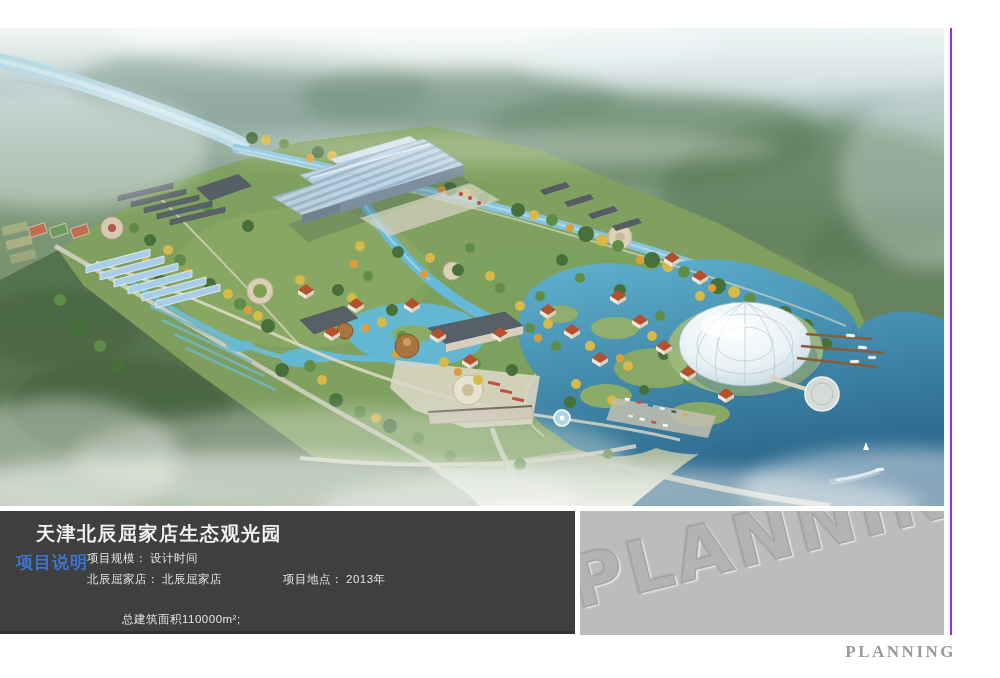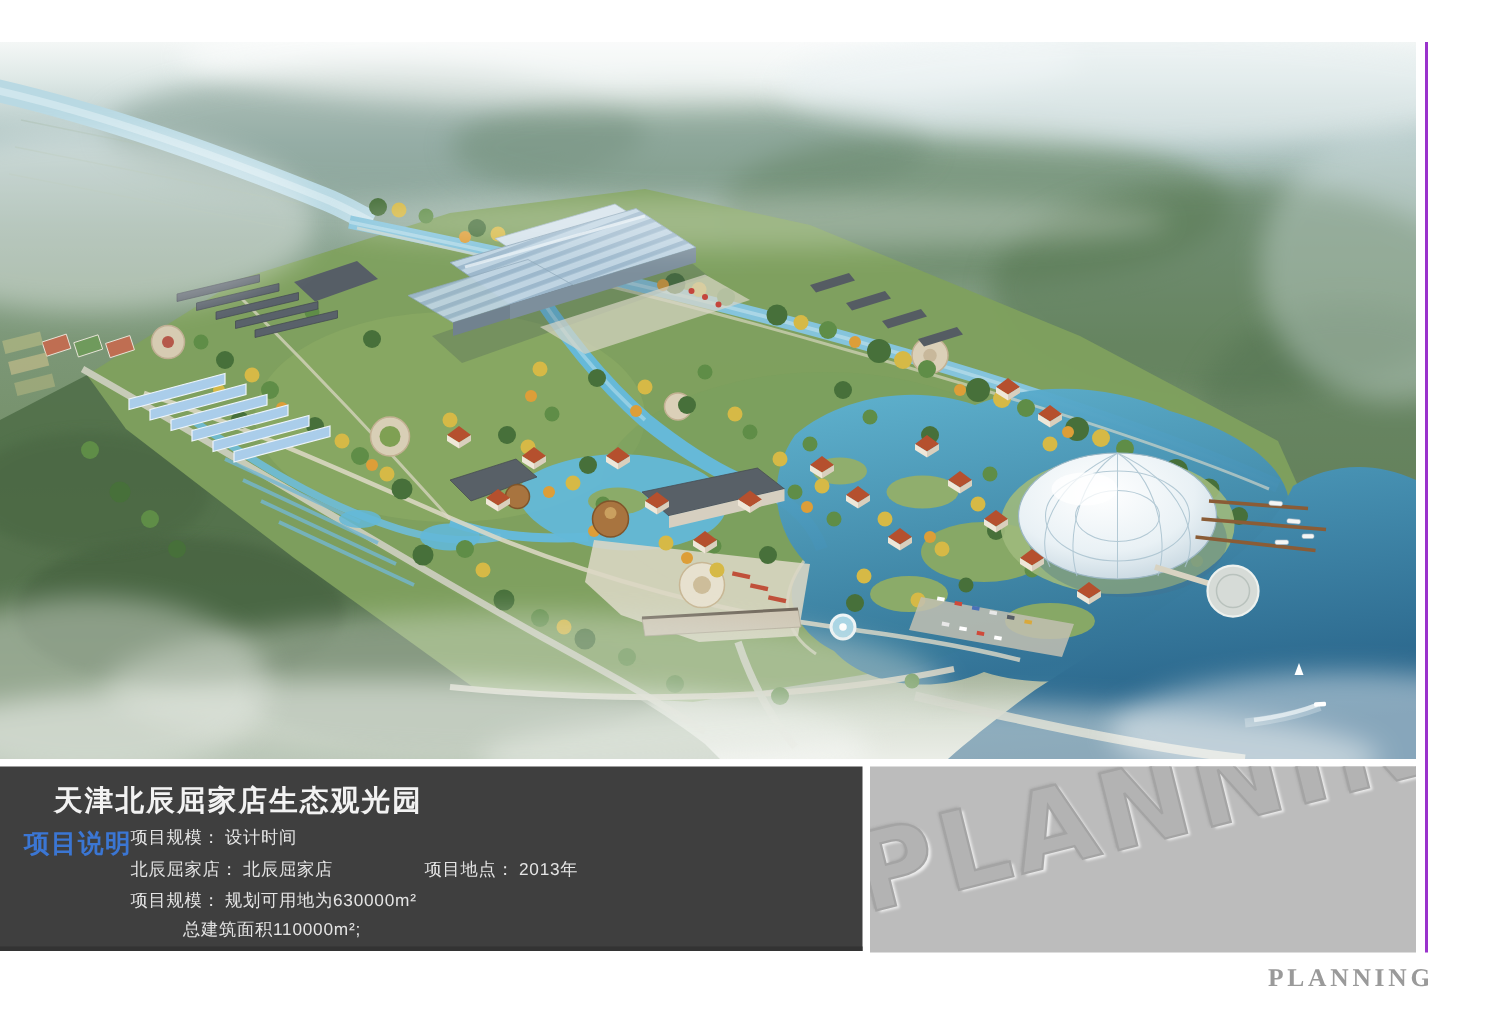--- a/index.html
+++ b/index.html
@@ -443,23 +443,20 @@
     <span class="tag">项目说明</span>
     <div class="row r1">
       <span class="lab">项目规模：</span><span class="val">设计时间</span>
     </div>
     <div class="row r2">
       <span class="lab">北辰屈家店：</span><span class="val">北辰屈家店</span>
     </div>
     <div class="row r2b">
       <span class="lab">项目地点：</span><span class="val">2013年</span>
     </div>
-    <div class="row r3">
-      <span class="lab">项目规模：</span><span class="val">规划可用地为630000m²</span>
-    </div>
     <div class="row r4">
       <span class="val">总建筑面积110000m²;</span>
     </div>
   </section>
 
   <div class="watermark-panel">
     <span class="emboss">PLANNING</span>
   </div>
 
   <div class="footer-brand">PLANNING</div>

